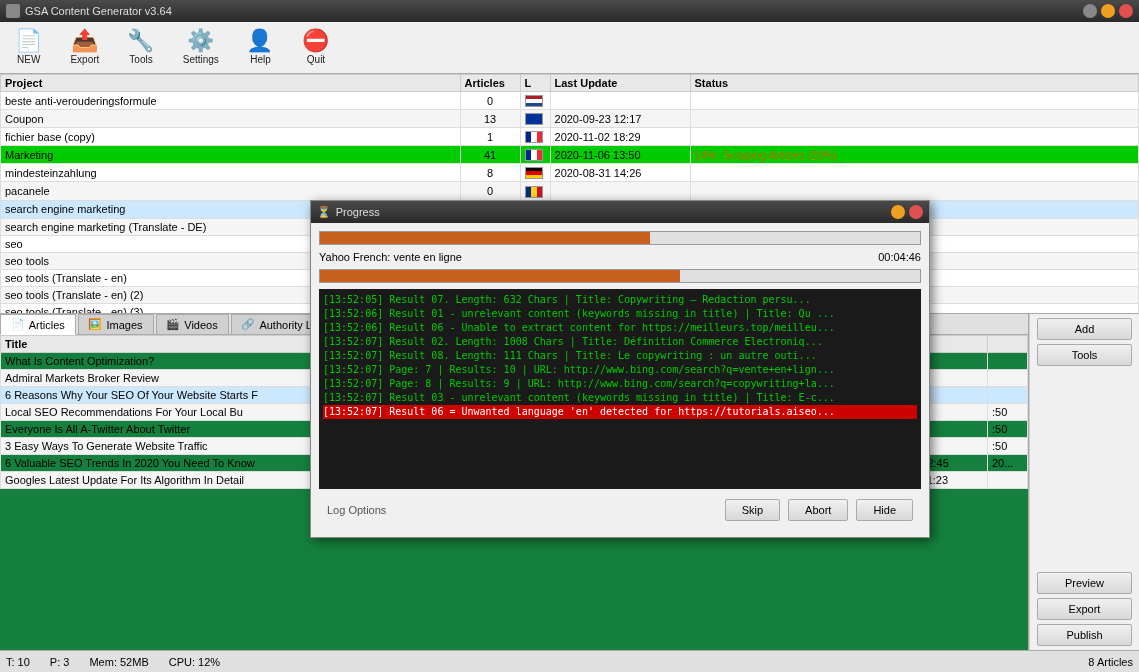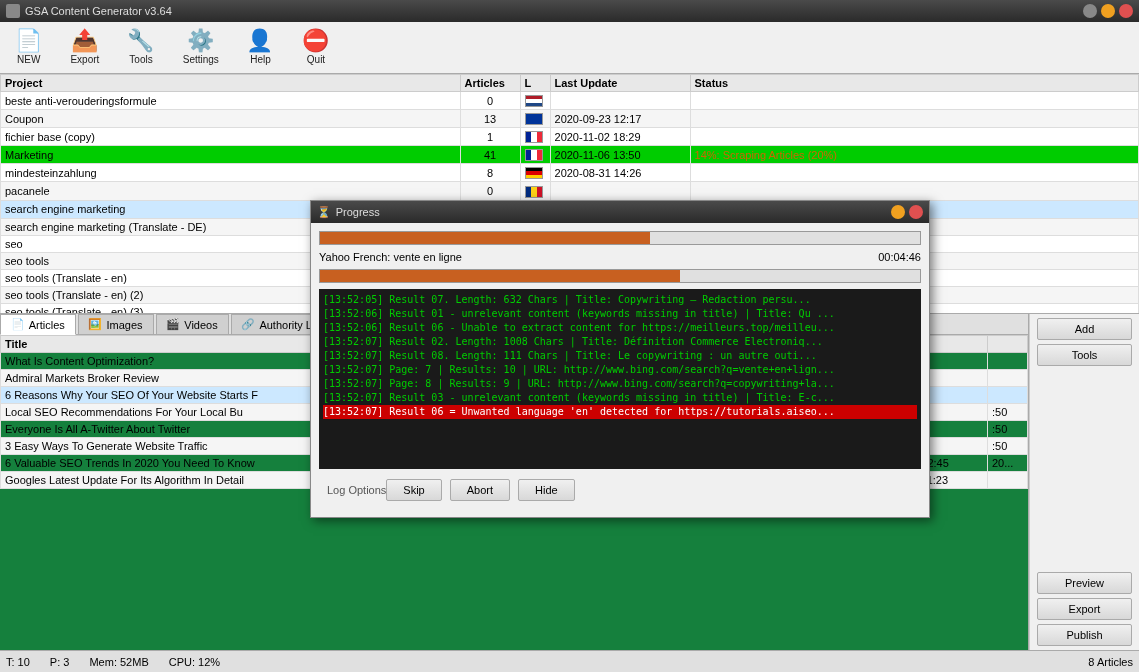--- a/index.html
+++ b/index.html
@@ -170,29 +170,29 @@
     .progress-label { flex: 1; font-size: 11px; }
     .progress-time { font-size: 11px; min-width: 60px; text-align: right; }
     .progress-bar-bg { background: #e0e0e0; border: 1px solid #999; height: 14px; margin-bottom: 6px; }
     .progress-bar-fill { height: 100%; background: #c86020; }
 
     .log-area {
       background: #1a1a1a;
       color: #00cc00;
       font-family: monospace;
       font-size: 10px;
-      height: 180px;
+      height: 200px;
       overflow-y: auto;
       padding: 4px;
       margin-bottom: 6px;
     }
     .log-line { line-height: 1.4; white-space: nowrap; }
     .log-line.red-bg { background: #cc0000; color: #fff; }
 
-    .dialog-footer { display: flex; justify-content: flex-start; align-items: center; padding: 4px 8px 8px; }
+    .dialog-footer { display: flex; justify-content: space-between; align-items: center; padding: 4px 8px 8px; }
     .dialog-footer-left { font-size: 11px; color: #555; cursor: pointer; }
     .dialog-actions { display: flex; gap: 8px; }
     .dialog-action-btn {
       padding: 4px 16px;
       background: linear-gradient(to bottom, #f0f0f0, #d8d8d8);
       border: 1px solid #aaa;
       cursor: pointer;
       font-size: 11px;
       border-radius: 2px;
     }

